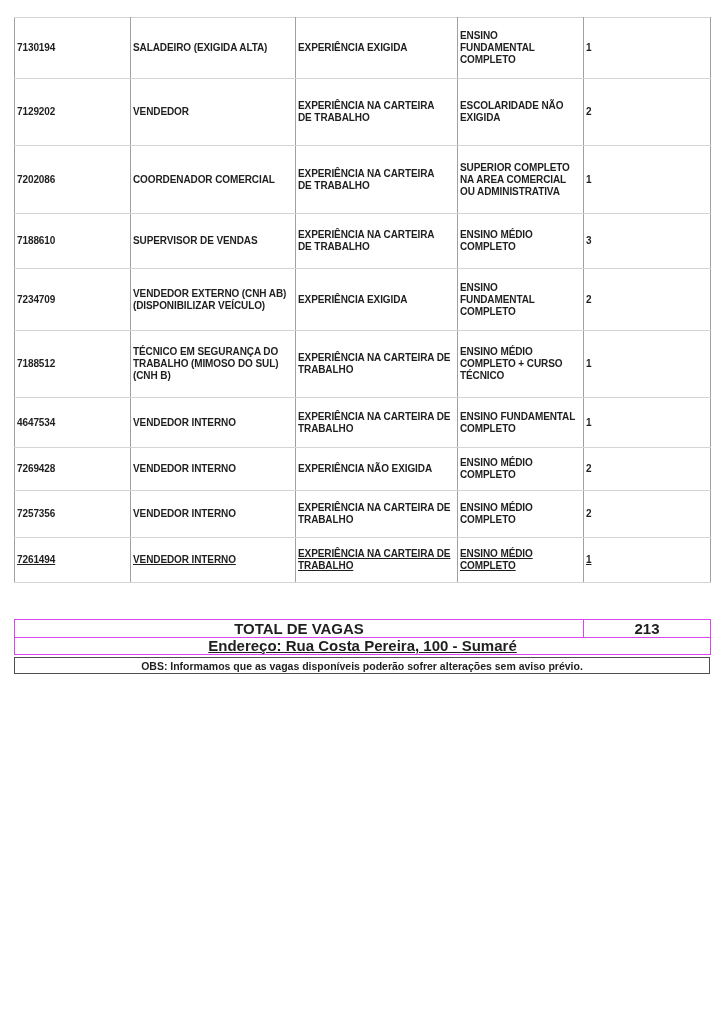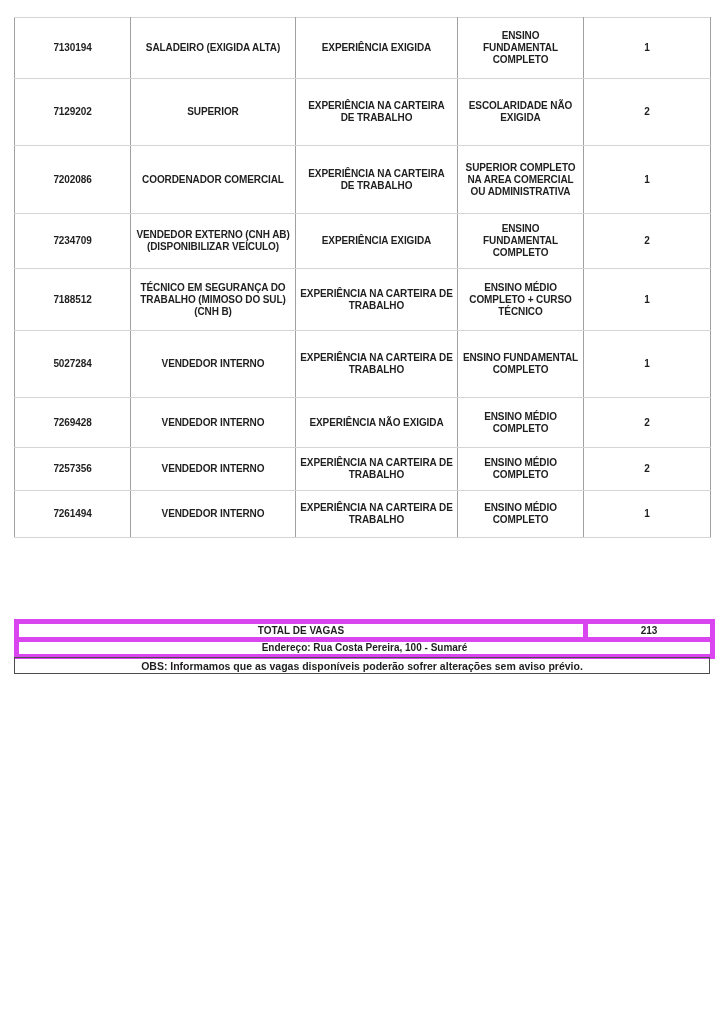--- a/index.html
+++ b/index.html
@@ -22,21 +22,21 @@
     width: 696px;
     border-collapse: collapse;
     table-layout: fixed;
     border: 1px solid #8f8f8f;
   }
   table.jobs td {
     border-left: 1px solid #a0a0a0;
     border-right: 1px solid #a0a0a0;
     border-top: 1px solid #d4d4d4;
     border-bottom: 1px solid #d4d4d4;
-    text-align: center;
+    text-align: left;
     vertical-align: middle;
     font-weight: bold;
     font-size: 10px;
     line-height: 12px;
     letter-spacing: -0.1px;
     padding: 1px 2px;
     white-space: pre-line;
     overflow: hidden;
   }
   col.c-code { width: 116px; }
@@ -61,30 +61,30 @@
   table.footer {
     position: absolute;
     left: 14px;
     top: 619px;
     width: 696px;
     border-collapse: collapse;
     table-layout: fixed;
     border: 1px solid #4d4d4d;
   }
   table.footer td {
-    border: 5px solid #d946ef;
+    border: 1px solid #d946ef;
     text-align: center;
     vertical-align: middle;
     font-weight: bold;
-    font-size: 10px;
+    font-size: 15px;
     line-height: 12px;
     padding: 0 2px;
   }
   table.footer tr.total-row { height: 18px; }
-  table.footer tr.address-row { height: 17px; }
+  table.footer tr.address-row { height: 17px; text-decoration: underline; }
   col.f-label { width: 569px; }
   col.f-value { width: 127px; }
 
   
   table.obs {
     position: absolute;
     left: 14px;
     top: 657px;
     width: 696px;
     border-collapse: collapse;
@@ -120,38 +120,47 @@
         <td>7130194</td>
         <td>SALADEIRO (EXIGIDA ALTA)</td>
         <td>EXPERIÊNCIA EXIGIDA</td>
         <td>ENSINO
 FUNDAMENTAL
 COMPLETO</td>
         <td>1</td>
       </tr>
       <tr>
         <td>7129202</td>
-        <td>SUPERIOR</td>
+        <td>VENDEDOR</td>
         <td>EXPERIÊNCIA NA CARTEIRA
 DE TRABALHO</td>
         <td>ESCOLARIDADE NÃO
 EXIGIDA</td>
         <td>2</td>
       </tr>
       <tr>
         <td>7202086</td>
         <td>COORDENADOR COMERCIAL</td>
         <td>EXPERIÊNCIA NA CARTEIRA
 DE TRABALHO</td>
         <td>SUPERIOR COMPLETO
 NA AREA COMERCIAL
 OU ADMINISTRATIVA</td>
         <td>1</td>
       </tr>
       <tr>
+        <td>7188610</td>
+        <td>SUPERVISOR DE VENDAS</td>
+        <td>EXPERIÊNCIA NA CARTEIRA
+DE TRABALHO</td>
+        <td>ENSINO MÉDIO
+COMPLETO</td>
+        <td>3</td>
+      </tr>
+      <tr>
         <td>7234709</td>
         <td>VENDEDOR EXTERNO (CNH AB)
 (DISPONIBILIZAR VEÍCULO)</td>
         <td>EXPERIÊNCIA EXIGIDA</td>
         <td>ENSINO
 FUNDAMENTAL
 COMPLETO</td>
         <td>2</td>
       </tr>
       <tr>
@@ -160,21 +169,21 @@
 TRABALHO (MIMOSO DO SUL)
 (CNH B)</td>
         <td>EXPERIÊNCIA NA CARTEIRA DE
 TRABALHO</td>
         <td>ENSINO MÉDIO
 COMPLETO + CURSO
 TÉCNICO</td>
         <td>1</td>
       </tr>
       <tr>
-        <td>5027284</td>
+        <td>4647534</td>
         <td>VENDEDOR INTERNO</td>
         <td>EXPERIÊNCIA NA CARTEIRA DE
 TRABALHO</td>
         <td>ENSINO FUNDAMENTAL
 COMPLETO</td>
         <td>1</td>
       </tr>
       <tr>
         <td>7269428</td>
         <td>VENDEDOR INTERNO</td>

